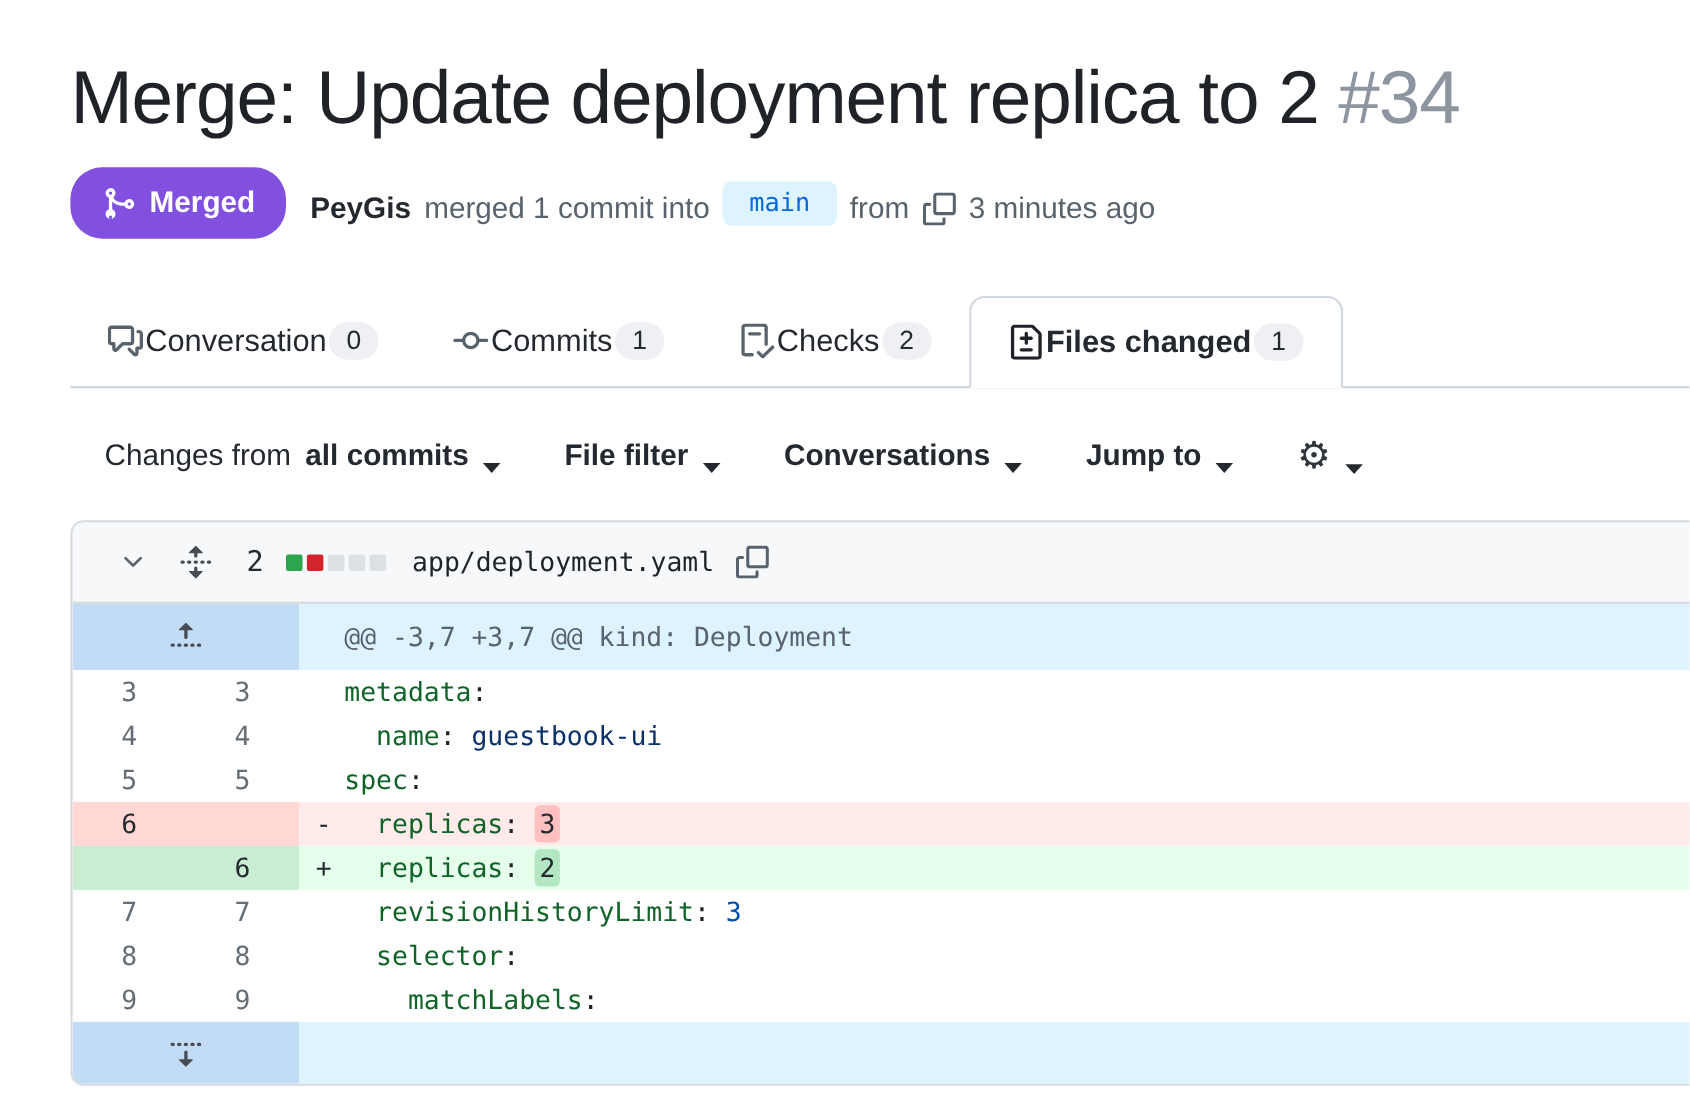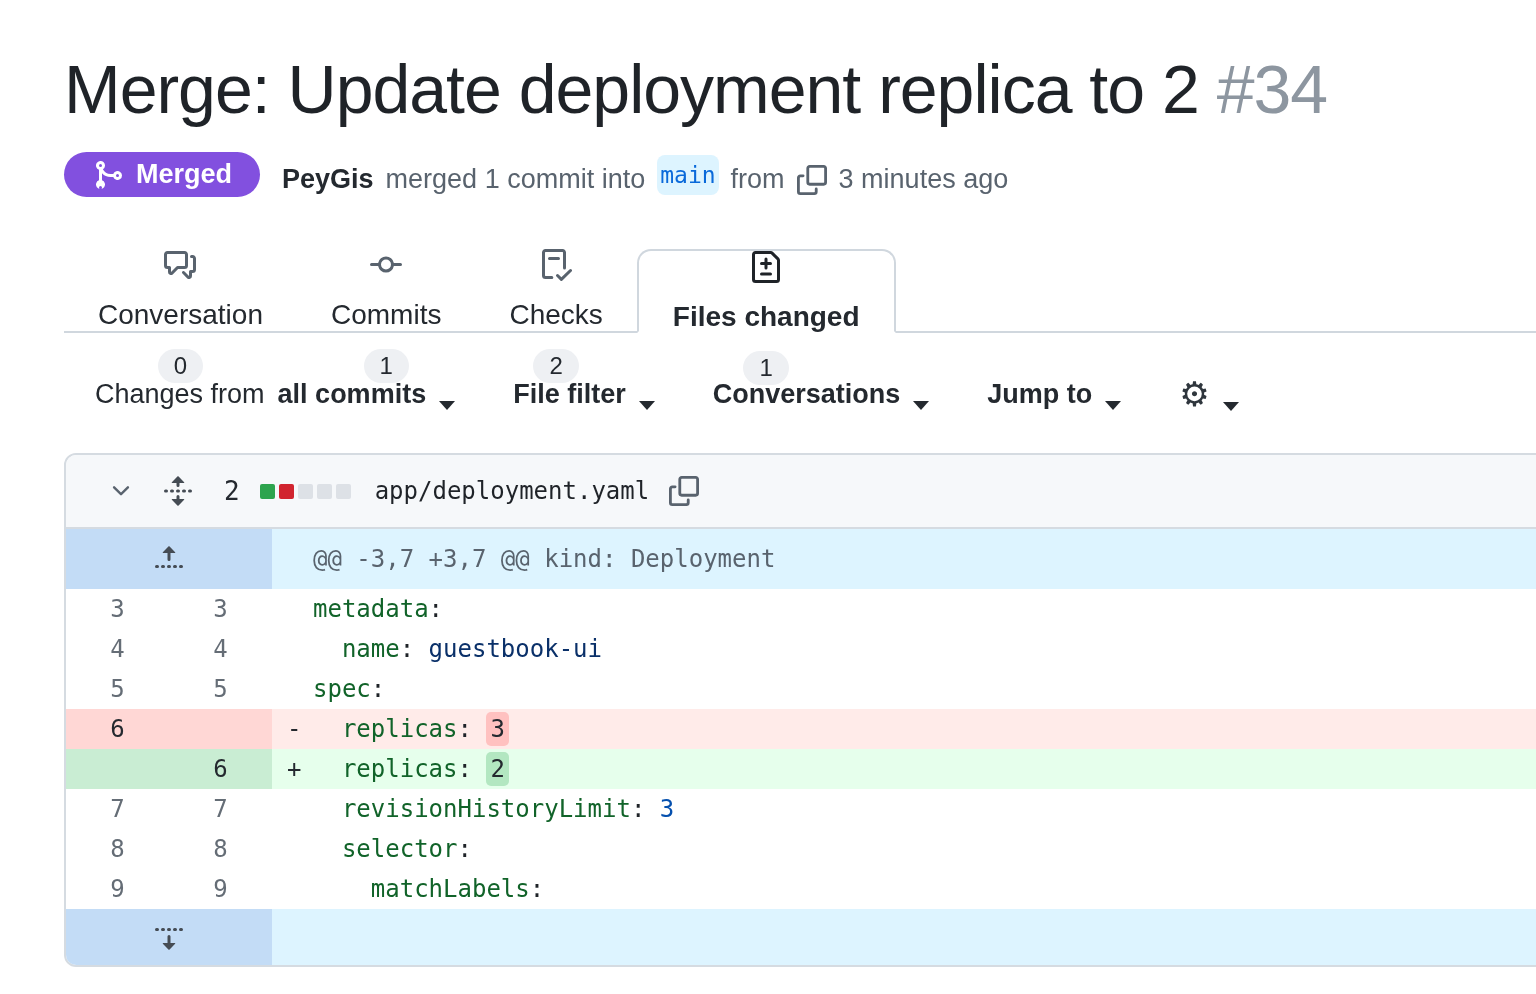--- a/index.html
+++ b/index.html
@@ -10,34 +10,34 @@
     font-family:"Liberation Sans", sans-serif;
   }
   .page { width:1536px; }
 
   
   .title { margin:0 0 0 64px; padding-top:50px; font-size:68px; font-weight:500; letter-spacing:-1px; color:#1f2328; white-space:nowrap; }
   .title .prnum { color:#8d96a0; font-weight:400; }
 
   .byline { margin:24px 0 0 64px; display:flex; align-items:center; gap:22px; }
   .merged-badge { display:inline-flex; align-items:center; gap:12px; background:#8250df; color:#fff;
-    font-size:27px; font-weight:600; height:45px; padding:0 28px; border-radius:29px; }
+    font-size:27px; font-weight:600; height:65px; padding:0 28px; border-radius:29px; }
   .byline-text { display:inline-flex; align-items:flex-end; gap:12px; font-size:27px; color:#59636e; }
   .author { font-weight:700; color:#24292f; text-decoration:none; cursor:pointer; }
   .chip { font-family:"DejaVu Sans Mono", monospace; font-size:23px; color:#0969da; background:#ddf4ff;
-    padding:7px 3px; border-radius:8px; cursor:pointer; }
+    padding:7px 24px; border-radius:8px; cursor:pointer; }
   .icon { display:inline-flex; align-items:center; justify-content:center; line-height:0; }
   .icon svg { width:1em; height:1em; }
   .copy-btn { color:#59636e; cursor:pointer; font-size:30px; }
 
   
   .tabnav { margin:52px 0 0 64px; width:1492px; height:84px; border-bottom:2px solid #d0d7de;
     display:flex; align-items:flex-end; }
-  .tab { display:flex; align-items:center; gap:18px; padding:0 34px; height:82px;
-    font-size:28px; color:#24292f; cursor:pointer;flex-direction:column; }
+  .tab { display:flex; align-items:center; gap:2px; padding:0 34px; height:82px;
+    font-size:28px; color:#24292f; cursor:pointer; }
   .tab .ticon { color:#59636e; font-size:32px; }
   .tab.active { background:#fff; border:2px solid #d0d7de; border-bottom:2px solid #fff;
     border-radius:14px 14px 0 0; margin-bottom:-2px; height:84px; font-weight:600; }
   .tab.active .ticon { color:#1f2328; }
   .tcount { background:#eef0f3; border-radius:24px; padding:3px 16px; font-size:24px; font-weight:400; color:#24292f; }
 
   
   .toolbar { margin:44px 0 0 95px; display:flex; align-items:center; gap:58px; }
   .tbtn { display:inline-flex; align-items:flex-end; gap:13px; background:none; border:none; padding:0;
     font-family:inherit; font-size:27px; font-weight:600; color:#24292f; cursor:pointer; }

